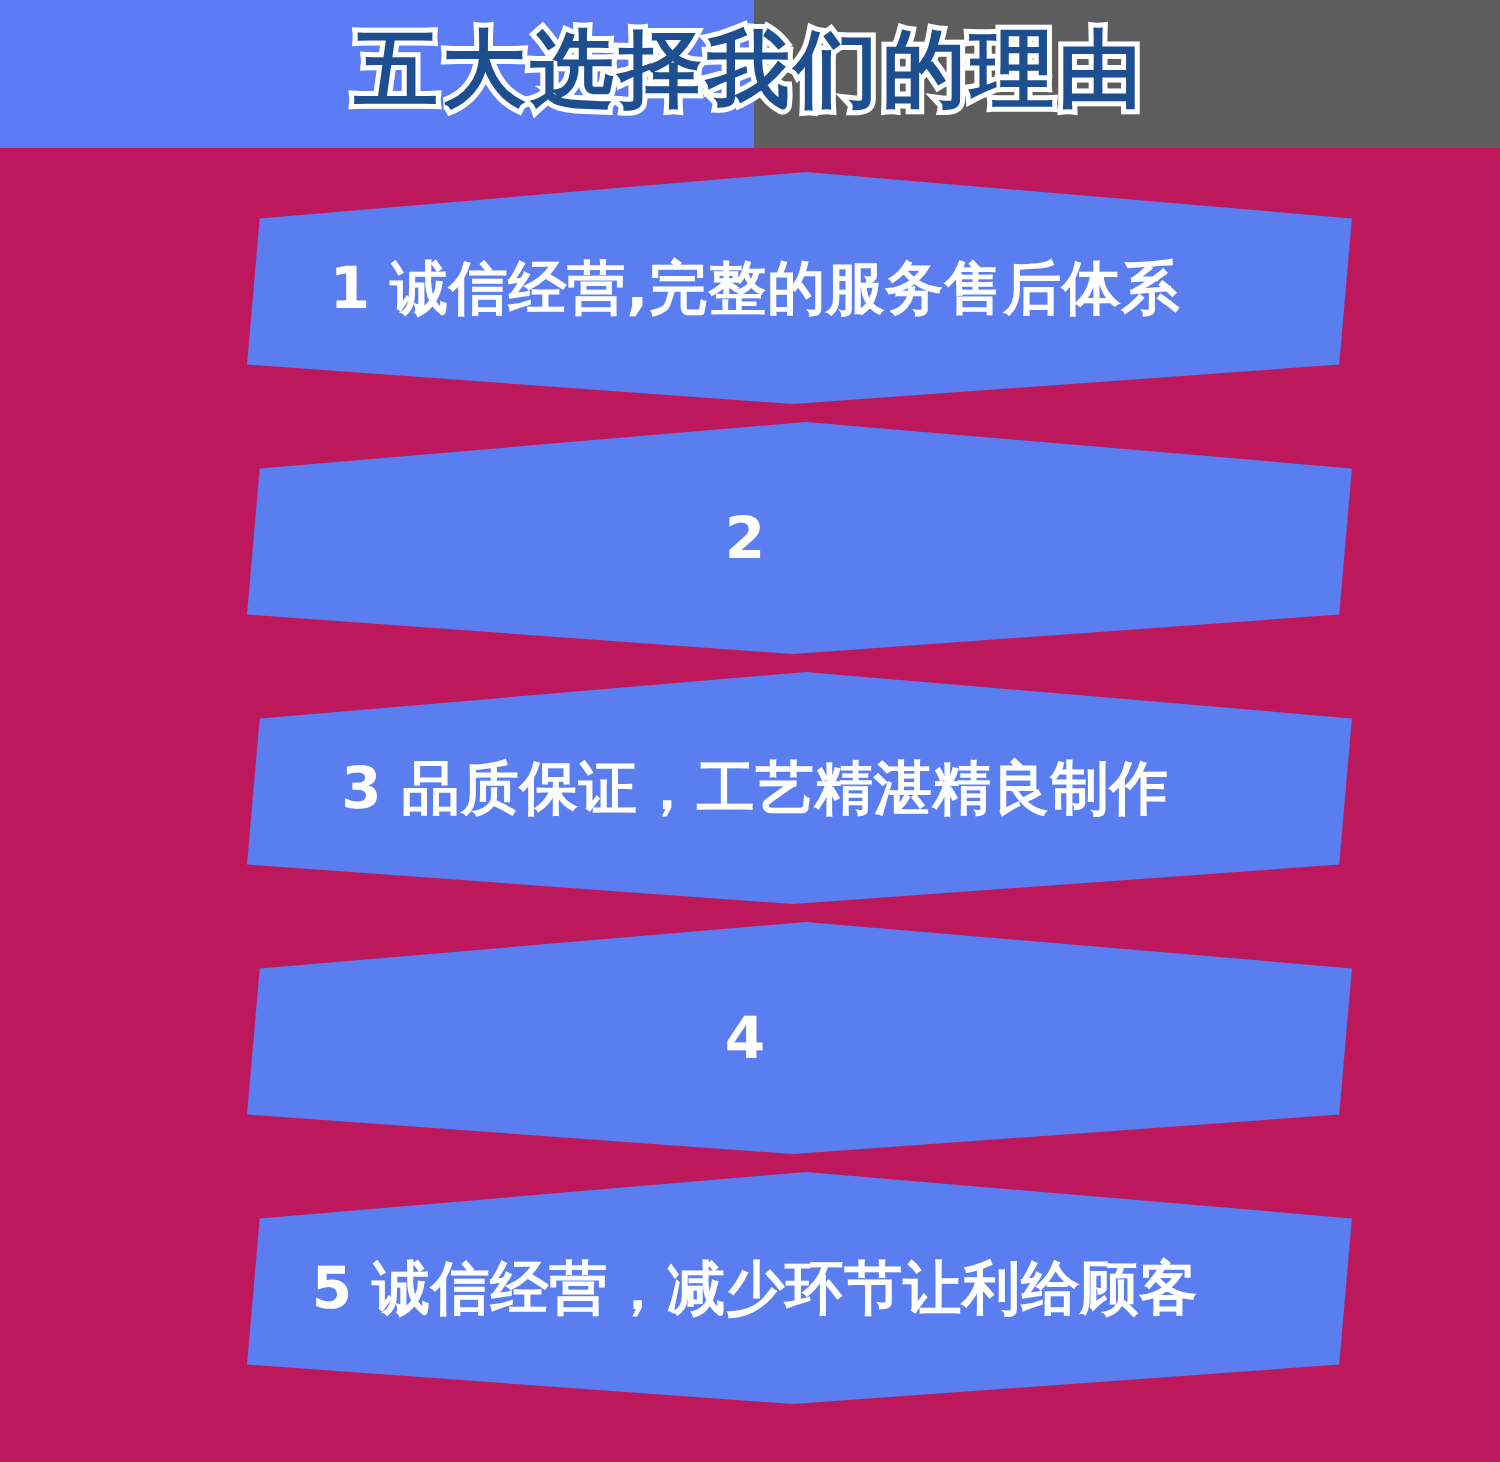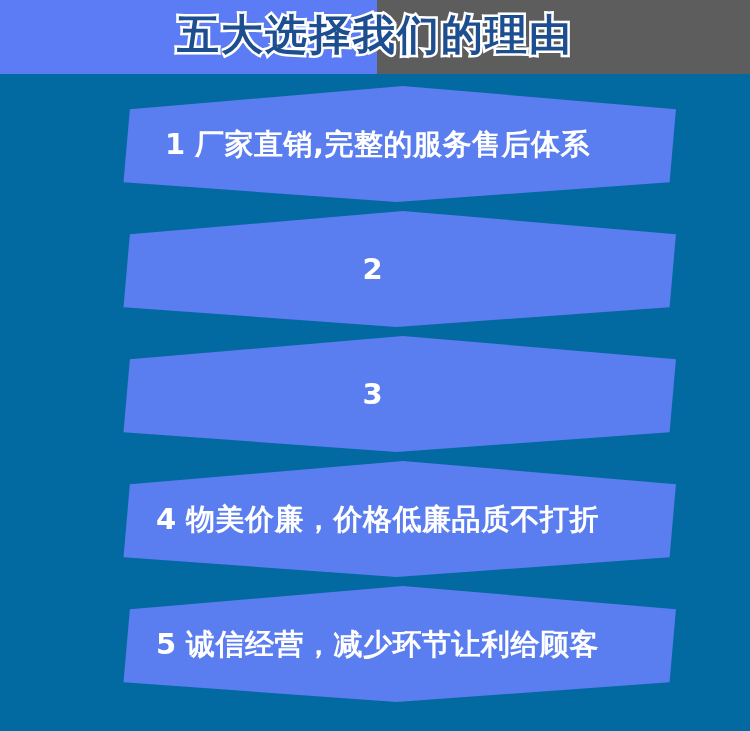--- a/index.html
+++ b/index.html
@@ -11,21 +11,21 @@
     height: 731px;
     background: #e4e5e4;
     font-family: "Liberation Sans", "DejaVu Sans", sans-serif;
     overflow: hidden;
   }
 
   #page {
     position: relative;
     width: 750px;
     height: 731px;
-    background: #0369a1;
+    background: #be185d;
   }
 
   
   .header {
     position: absolute;
     left: 0;
     top: 0;
     width: 750px;
     height: 74px;
     background: #5d5d5d;
@@ -148,43 +148,43 @@
     <div class="header-blue-half"></div>
     <div class="header-title">五大选择我们的理由</div>
   </div>
 
   <div class="banner-list">
 
     <div class="banner banner-1">
       <div class="banner-shape"></div>
       <div class="banner-text">
         <span class="banner-index">1</span>
-        <span class="banner-label">厂家直销,完整的服务售后体系</span>
+        <span class="banner-label">诚信经营,完整的服务售后体系</span>
       </div>
     </div>
 
     <div class="banner banner-2">
       <div class="banner-shape"></div>
       <div class="banner-text">
         <span class="banner-index">2</span>
       </div>
     </div>
 
     <div class="banner banner-3">
       <div class="banner-shape"></div>
       <div class="banner-text">
         <span class="banner-index">3</span>
+        <span class="banner-label">品质保证，工艺精湛精良制作</span>
       </div>
     </div>
 
     <div class="banner banner-4">
       <div class="banner-shape"></div>
       <div class="banner-text">
         <span class="banner-index">4</span>
-        <span class="banner-label">物美价廉，价格低廉品质不打折</span>
       </div>
     </div>
 
     <div class="banner banner-5">
       <div class="banner-shape"></div>
       <div class="banner-text">
         <span class="banner-index">5</span>
         <span class="banner-label">诚信经营，减少环节让利给顾客</span>
       </div>
     </div>

